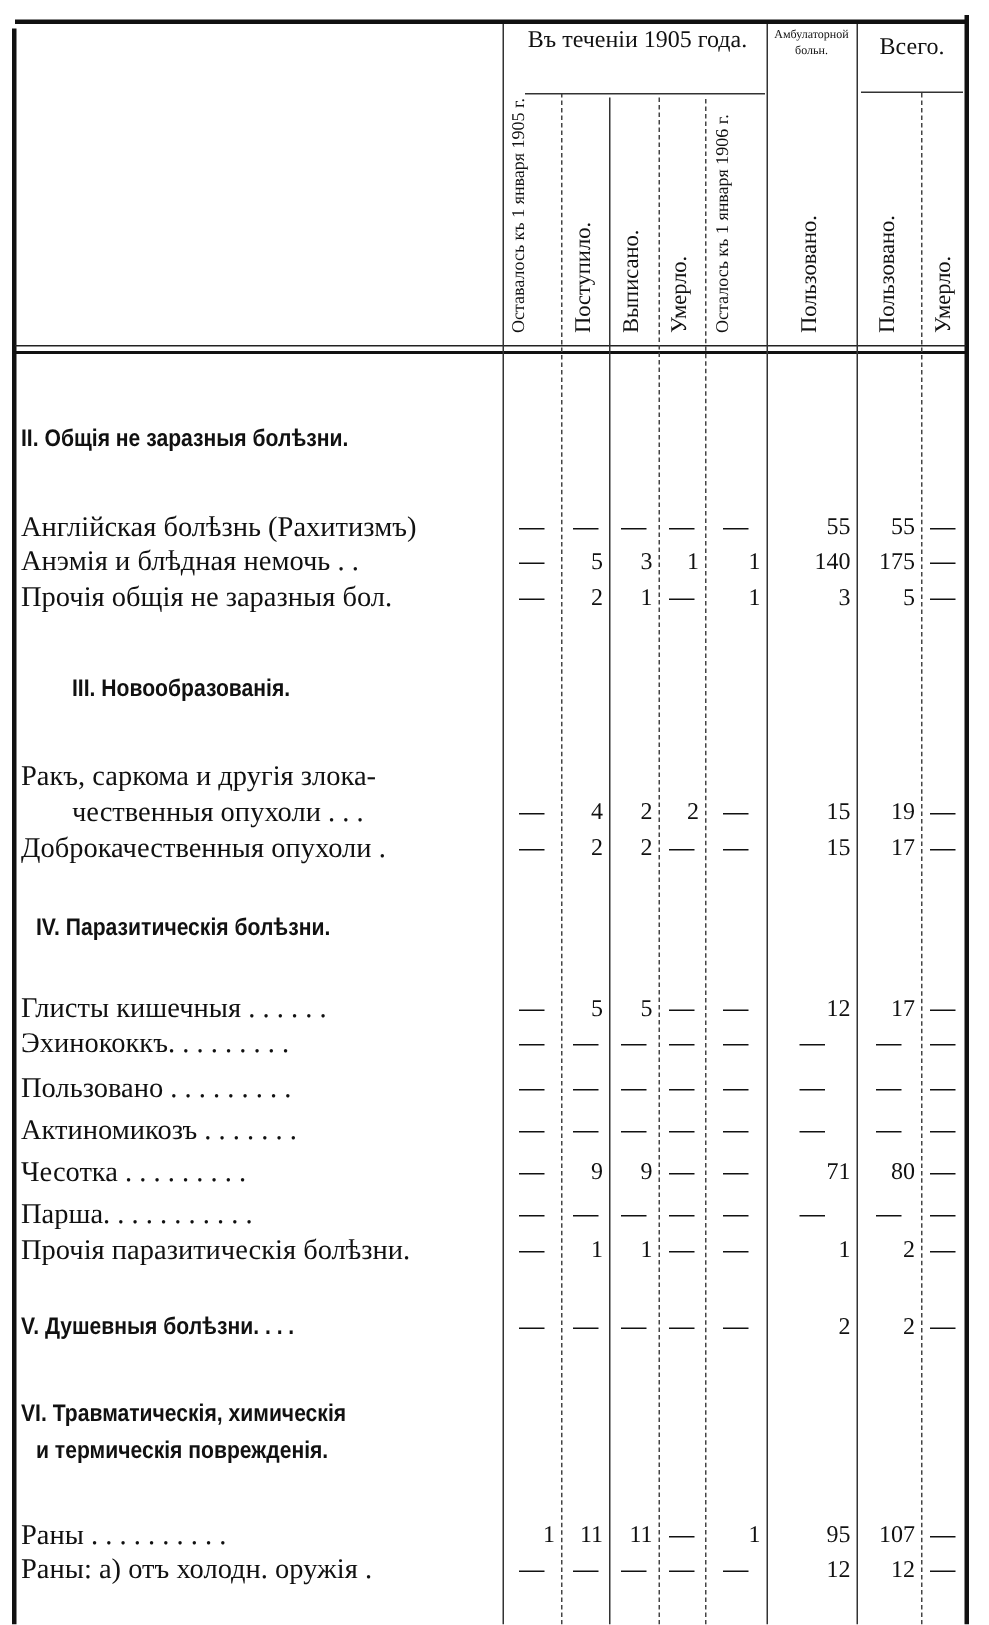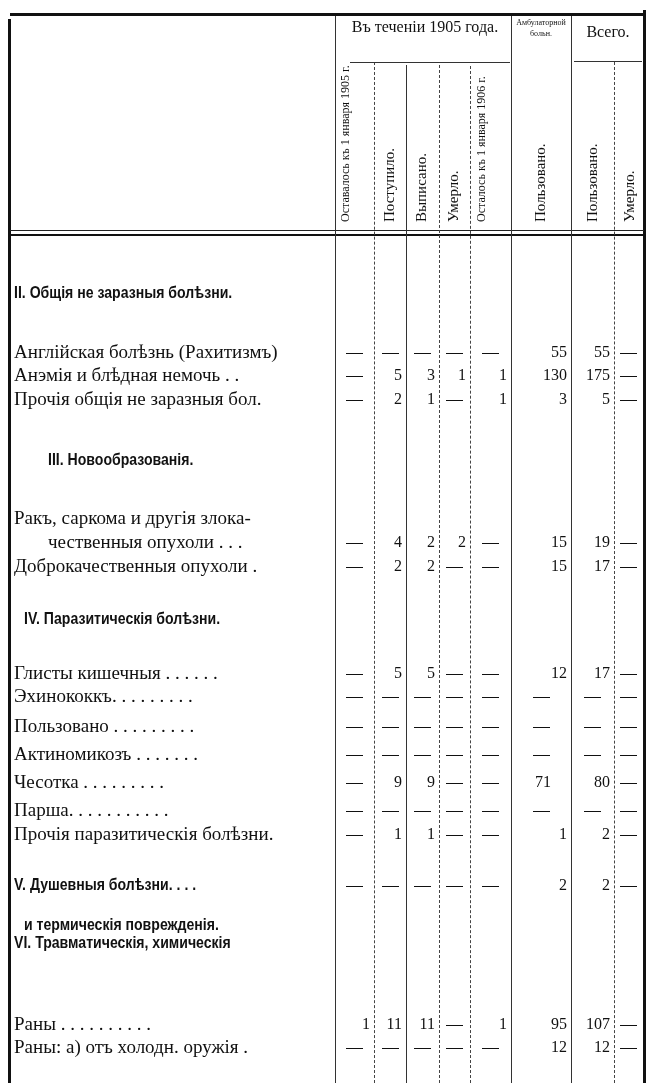--- a/index.html
+++ b/index.html
@@ -80,21 +80,21 @@
         <div class="cell" style="left: 561px; width: 43px;">55</div>
         <div class="cell" style="left: 604px; width: 29px; text-align: center; padding-right: 0px;"><span class="dash"></span></div>
       </div>
       <div class="row" style="top: 364px;">
         <div class="label">Анэмія и блѣдная немочь . .</div>
         <div class="cell" style="left: 325px; width: 39px; text-align: center; padding-right: 0px;"><span class="dash"></span></div>
         <div class="cell" style="left: 364px; width: 32px;">5</div>
         <div class="cell" style="left: 396px; width: 33px;">3</div>
         <div class="cell" style="left: 429px; width: 31px;">1</div>
         <div class="cell" style="left: 460px; width: 41px;">1</div>
-        <div class="cell" style="left: 501px; width: 60px;">130</div>
+        <div class="cell" style="left: 501px; width: 60px;">140</div>
         <div class="cell" style="left: 561px; width: 43px;">175</div>
         <div class="cell" style="left: 604px; width: 29px; text-align: center; padding-right: 0px;"><span class="dash"></span></div>
       </div>
       <div class="row" style="top: 388px;">
         <div class="label">Прочія общія не заразныя бол.</div>
         <div class="cell" style="left: 325px; width: 39px; text-align: center; padding-right: 0px;"><span class="dash"></span></div>
         <div class="cell" style="left: 364px; width: 32px;">2</div>
         <div class="cell" style="left: 396px; width: 33px;">1</div>
         <div class="cell" style="left: 429px; width: 31px; text-align: center; padding-right: 0px;"><span class="dash"></span></div>
         <div class="cell" style="left: 460px; width: 41px;">1</div>
@@ -177,21 +177,21 @@
         <div class="cell" style="left: 561px; width: 43px; text-align: center; padding-right: 0px;"><span class="dash"></span></div>
         <div class="cell" style="left: 604px; width: 29px; text-align: center; padding-right: 0px;"><span class="dash"></span></div>
       </div>
       <div class="row" style="top: 771px;">
         <div class="label">Чесотка . . . . . . . . .</div>
         <div class="cell" style="left: 325px; width: 39px; text-align: center; padding-right: 0px;"><span class="dash"></span></div>
         <div class="cell" style="left: 364px; width: 32px;">9</div>
         <div class="cell" style="left: 396px; width: 33px;">9</div>
         <div class="cell" style="left: 429px; width: 31px; text-align: center; padding-right: 0px;"><span class="dash"></span></div>
         <div class="cell" style="left: 460px; width: 41px; text-align: center; padding-right: 0px;"><span class="dash"></span></div>
-        <div class="cell" style="left: 485px; width: 60px; text-align: right;">71</div>
+        <div class="cell" style="left: 501px; width: 60px; text-align: right;">71</div>
         <div class="cell" style="left: 561px; width: 43px;">80</div>
         <div class="cell" style="left: 604px; width: 29px; text-align: center; padding-right: 0px;"><span class="dash"></span></div>
       </div>
       <div class="row" style="top: 799px;">
         <div class="label">Парша. . . . . . . . . . .</div>
         <div class="cell" style="left: 325px; width: 39px; text-align: center; padding-right: 0px;"><span class="dash"></span></div>
         <div class="cell" style="left: 364px; width: 32px; text-align: center; padding-right: 0px;"><span class="dash"></span></div>
         <div class="cell" style="left: 396px; width: 33px; text-align: center; padding-right: 0px;"><span class="dash"></span></div>
         <div class="cell" style="left: 429px; width: 31px; text-align: center; padding-right: 0px;"><span class="dash"></span></div>
         <div class="cell" style="left: 460px; width: 41px; text-align: center; padding-right: 0px;"><span class="dash"></span></div>
@@ -217,21 +217,21 @@
         <div class="cell" style="left: 396px; width: 33px; text-align: center; padding-right: 0px;"><span class="dash"></span></div>
         <div class="cell" style="left: 429px; width: 31px; text-align: center; padding-right: 0px;"><span class="dash"></span></div>
         <div class="cell" style="left: 460px; width: 41px; text-align: center; padding-right: 0px;"><span class="dash"></span></div>
         <div class="cell" style="left: 501px; width: 60px;">2</div>
         <div class="cell" style="left: 561px; width: 43px;">2</div>
         <div class="cell" style="left: 604px; width: 29px; text-align: center; padding-right: 0px;"><span class="dash"></span></div>
       </div>
       <div class="row" style="top: 932px;">
         <div class="label section">VI. Травматическія, химическія</div>
       </div>
-      <div class="row" style="top: 914px;">
+      <div class="row" style="top: 957px;">
         <div class="label section" style="left: 14px;">и термическія поврежденія.</div>
       </div>
       <div class="row" style="top: 1013px;">
         <div class="label">Раны . . . . . . . . . .</div>
         <div class="cell" style="left: 325px; width: 39px;">1</div>
         <div class="cell" style="left: 364px; width: 32px;">11</div>
         <div class="cell" style="left: 396px; width: 33px;">11</div>
         <div class="cell" style="left: 429px; width: 31px; text-align: center; padding-right: 0px;"><span class="dash"></span></div>
         <div class="cell" style="left: 460px; width: 41px;">1</div>
         <div class="cell" style="left: 501px; width: 60px;">95</div>

